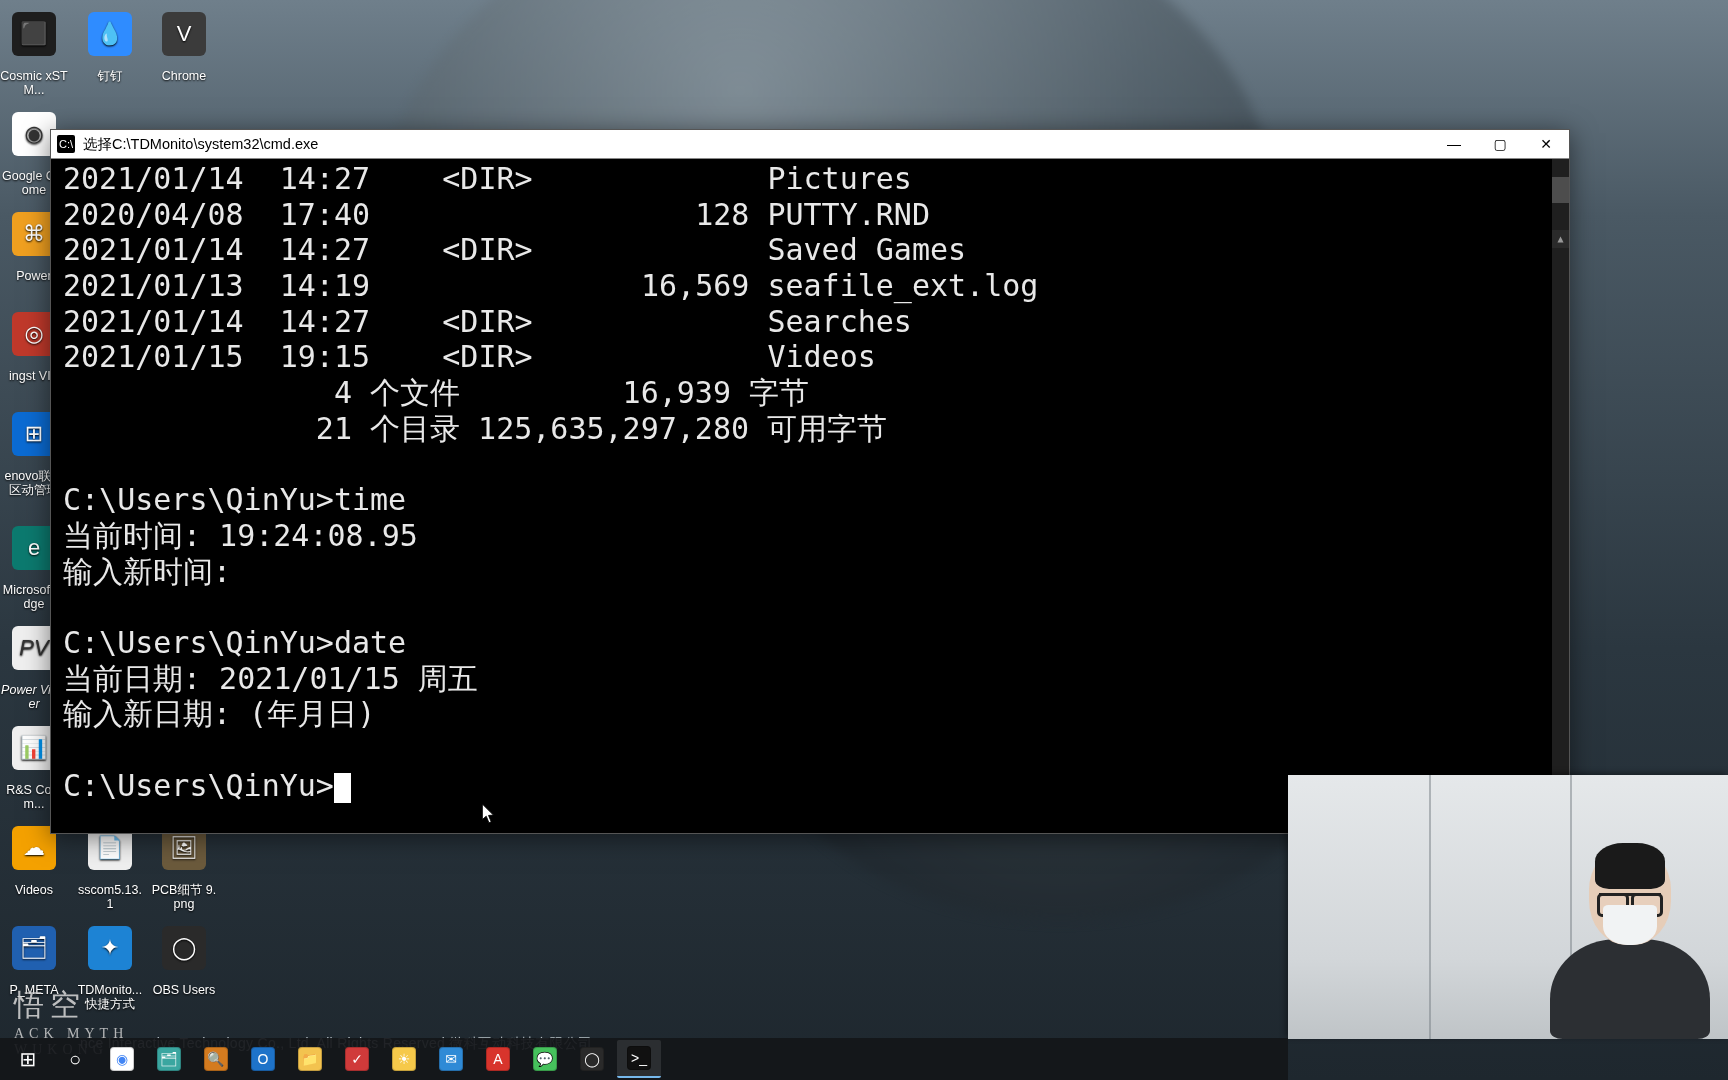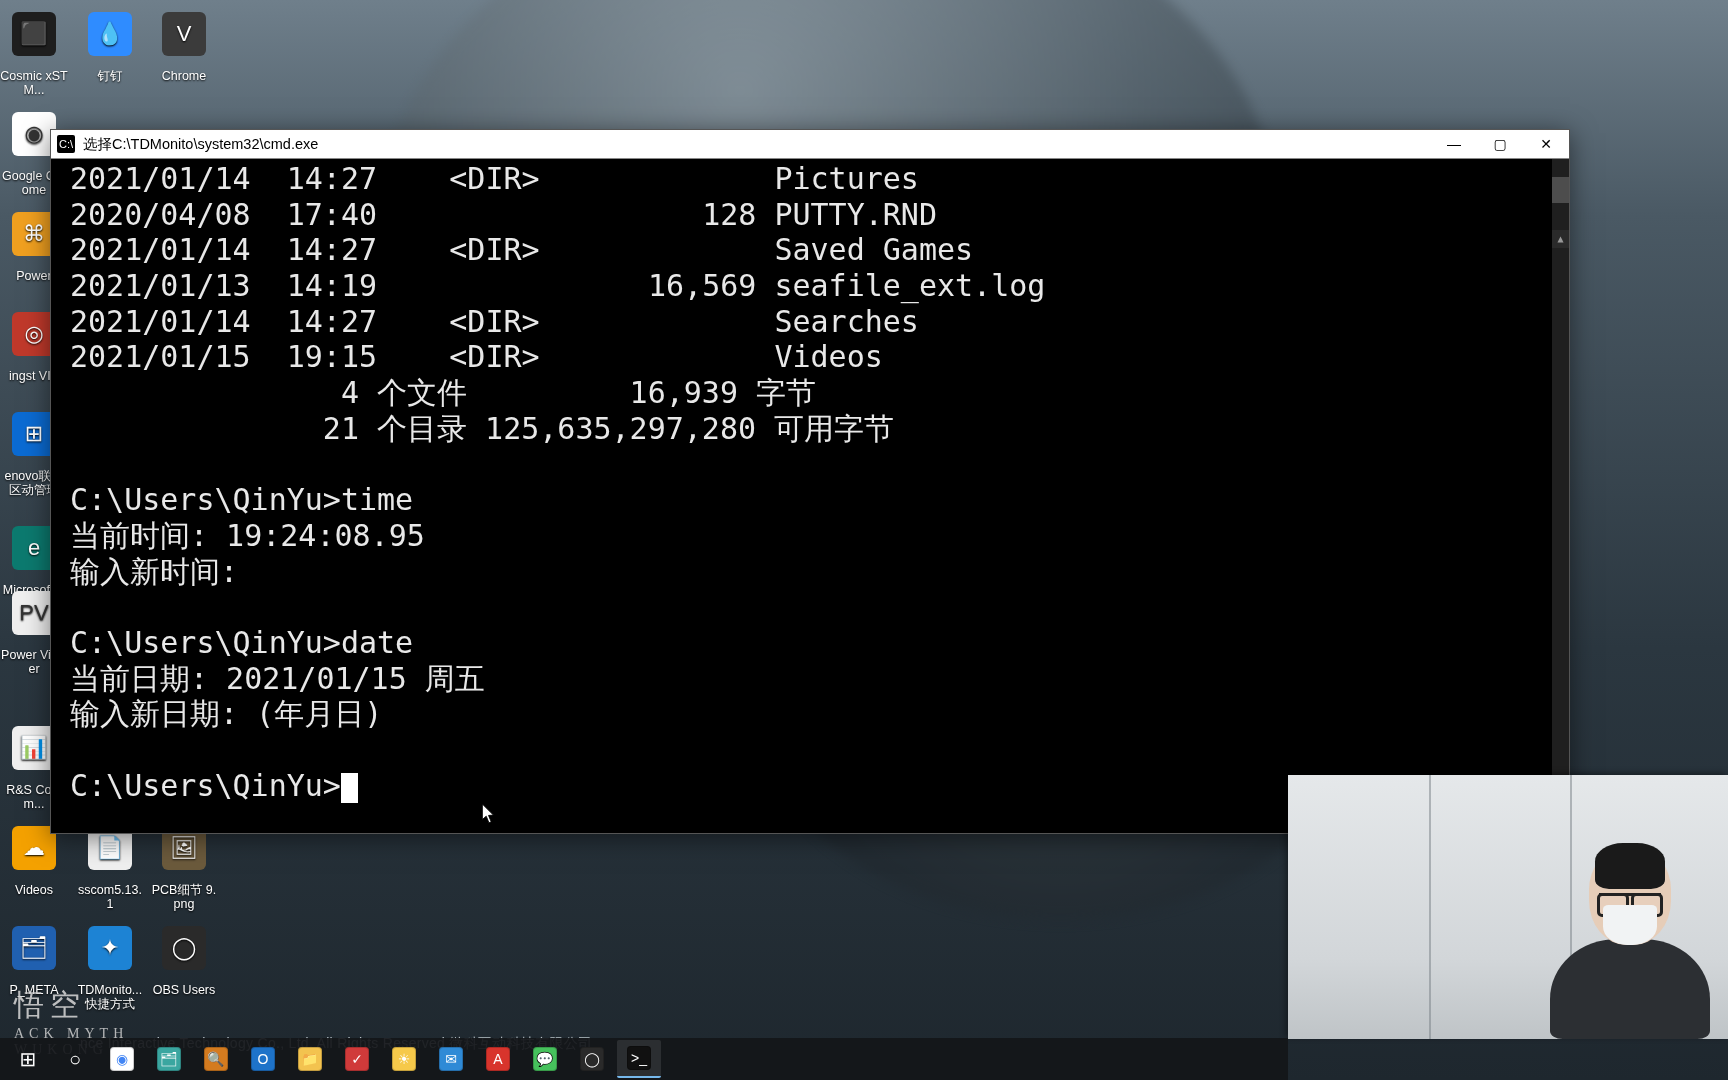--- a/index.html
+++ b/index.html
@@ -29,21 +29,21 @@
   .cmd-title {
     height:29px; background:#fff; color:#000; display:flex; align-items:center; font-size:14.5px;
     padding-left:6px; border-bottom:1px solid #888;
   }
   .cmd-title .app-ic { width:18px;height:18px; background:#000; color:#fff; display:inline-flex; align-items:center; justify-content:center; font-size:11px; margin-right:8px; border-radius:2px;}
   .cmd-ctrls { margin-left:auto; display:flex; }
   .cmd-ctrls div { width:46px; height:28px; display:flex; align-items:center; justify-content:center; font-size:14px; }
   .cmd-body {
     position:relative; height:calc(100% - 29px); background:#000; color:#e8e8e8;
     font-family: "NSimSun","SimSun","Consolas",monospace; font-size:30px; line-height:1.19;
-    padding:2px 4px 4px 19px; white-space:pre; overflow:hidden;
+    padding:2px 4px 4px 12px; white-space:pre; overflow:hidden;
   }
   .cmd-scroll { position:absolute; right:0; top:0; bottom:0; width:17px; background:#1f1f1f;}
   .cmd-scroll .up, .cmd-scroll .dn { height:18px; background:#2a2a2a; color:#999; display:flex;align-items:center;justify-content:center; font-size:10px;}
   .cmd-scroll .dn{ position:absolute; bottom:0; width:100%;}
   .cmd-scroll .thumb{ position:absolute; top:18px; height:26px; width:100%; background:#4d4d4d;}
   .cursor { display:inline-block; width:17px; height:30px; background:#fff; vertical-align:bottom; animation:blink 1s steps(1) infinite;}
   @keyframes blink { 50%{opacity:0;} }
   .mouse-ptr{ position:absolute; left:482px; top:804px; width:14px; height:20px; pointer-events:none;}
   .mouse-ptr svg{width:100%;height:100%; filter:drop-shadow(0 1px 1px rgba(0,0,0,.6));}
   
@@ -96,21 +96,21 @@
       <span>ingst VIS</span>
     </div>
     <div class="di" style="left: 0px; top: 412px;">
       <div class="ic" style="background:#0b6bd3;color:#fff">⊞</div>
       <span>enovo联想 区动管理</span>
     </div>
     <div class="di" style="left: 0px; top: 526px;">
       <div class="ic" style="background:#0c7a6f;color:#fff">e</div>
       <span>Microsoft Edge</span>
     </div>
-    <div class="di" style="left: 0px; top: 591px;">
+    <div class="di" style="left: 0px; top: 626px; font-style: italic;">
       <div class="ic" style="background:#efefef;color:#333">PV</div>
       <span>Power Viewer</span>
     </div>
     <div class="di" style="left: 0px; top: 726px;">
       <div class="ic" style="background:#efefef;color:#333">📊</div>
       <span>R&amp;S Comm...</span>
     </div>
     <div class="di" style="left: 0px; top: 826px;">
       <div class="ic" style="background:#f4a100;color:#fff">☁</div>
       <span>Videos</span>

